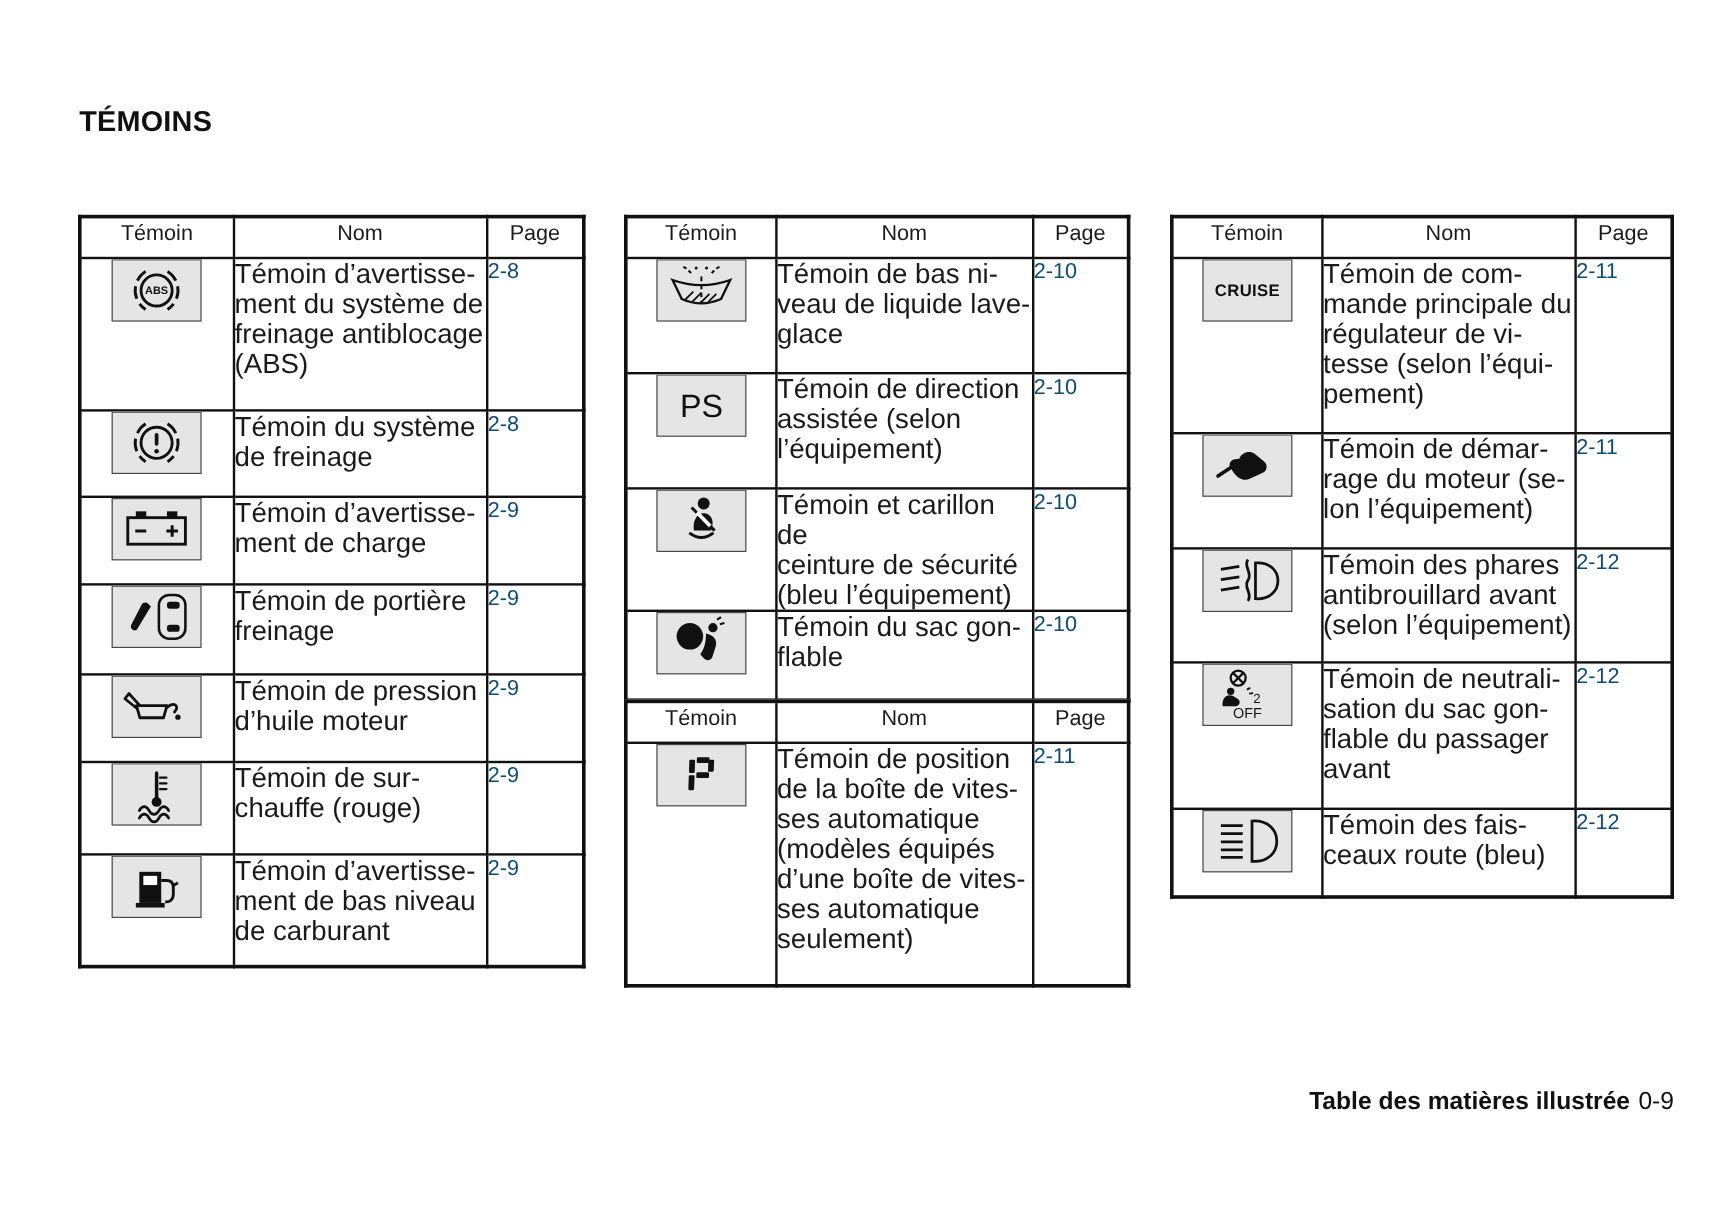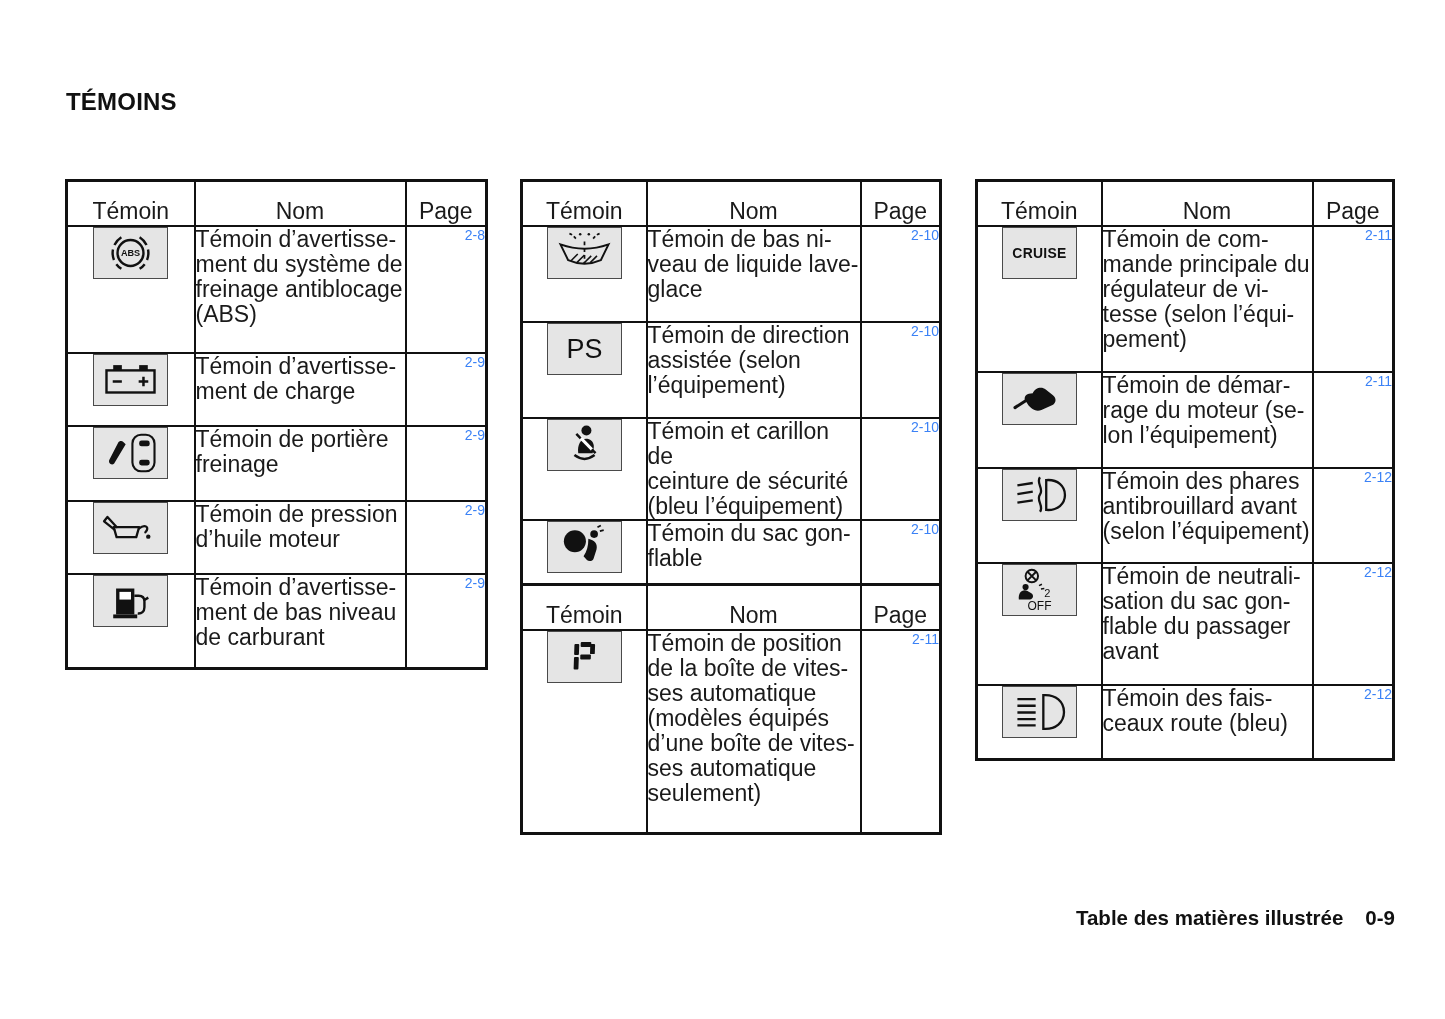--- a/index.html
+++ b/index.html
@@ -13,46 +13,46 @@
     font-size:24px;font-weight:bold;letter-spacing:.2px;color:#111;
   }
   table.wtab{
     position:absolute;border-collapse:collapse;table-layout:fixed;
     background:#fff;border:3px solid #111;
   }
   table.wtab th,table.wtab td{
     border:2px solid #111;vertical-align:top;padding:0;overflow:hidden;
   }
   table.wtab th{
-    font-weight:normal;font-size:23px;text-align:center;
-    padding-top:16px;color:#1a1a1a;
+    font-weight:normal;font-size:18px;text-align:center;
+    padding-top:2px;color:#1a1a1a;
   }
   td.icon-cell{text-align:center;padding-top:11px;}
   td.name-cell{
     font-size:23px;line-height:25px;text-align:left;
     padding:8px 10px 4px 13px;white-space:pre-line;color:#1a1a1a;
   }
   td.page-cell{
-    font-size:14px;text-align:right;padding-top:9px;color:#3b82f6;
+    font-size:18px;text-align:left;padding-top:9px;color:#0c4a6e;
   }
   .ibox{
     display:inline-block;border:1.6px solid #4a4a4a;background:#e5e5e5;
     width:73px;height:50px;
   }
   .ibox svg{display:block;width:73px;height:50px;}
   #t0{left:65px;top:179px;width:420px;}
   #t1{left:520px;top:179px;width:419px;}
   #t2{left:520px;top:583px;width:419px;}
   #t3{left:975px;top:179px;width:417px;}
   .footer{
     position:absolute;top:906px;right:50px;font-size:20.5px;color:#111;
     white-space:nowrap;
   }
   .footer .flabel{font-weight:bold;}
-  .footer .fpage{font-weight:bold;margin-left:22px;}
+  .footer .fpage{font-weight:normal;margin-left:7px;}
 </style>
 </head>
 <body>
 
 <h1 class="page-title">TÉMOINS</h1>
 
 <table class="wtab" id="t0">
   <colgroup>
       <col style="width:128px">
       <col style="width:211px">
@@ -76,20 +76,36 @@
               </g>
               <text x="38" y="29.5" font-size="9.5" font-weight="bold" text-anchor="middle" fill="#111" font-family="Liberation Sans,sans-serif">ABS</text>
             </svg>
       </span></td>
       <td class="name-cell">Témoin d’avertisse-
 ment du système de
 freinage antiblocage
 (ABS)</td>
       <td class="page-cell">2-8</td>
     </tr>
+    <tr style="height:72px">
+      <td class="icon-cell"><span class="ibox">
+        <svg viewBox="0 0 76 52">
+              <g fill="none" stroke="#111" stroke-width="2.5">
+                <circle cx="38" cy="26" r="13.5"></circle>
+                <path d="M28.5,9.5 A19.5,19.5 0 0 0 28.5,42.5" stroke-dasharray="11 5"></path>
+                <path d="M47.5,9.5 A19.5,19.5 0 0 1 47.5,42.5" stroke-dasharray="11 5"></path>
+              </g>
+              <rect x="36.4" y="17.5" width="3.2" height="11" rx="1.6" fill="#111"></rect>
+              <circle cx="38" cy="33.3" r="2" fill="#111"></circle>
+            </svg>
+      </span></td>
+      <td class="name-cell">Témoin du système
+de freinage</td>
+      <td class="page-cell">2-8</td>
+    </tr>
     <tr style="height:73px">
       <td class="icon-cell"><span class="ibox">
         <svg viewBox="0 0 76 52">
               <rect x="13" y="16" width="50" height="23" fill="none" stroke="#111" stroke-width="2.5"></rect>
               <rect x="20" y="10.5" width="9" height="5.5" fill="#111"></rect>
               <rect x="47" y="10.5" width="9" height="5.5" fill="#111"></rect>
               <path d="M19.5,27.5 h9.5 M46.5,27.5 h10 M51.5,22.5 v10" stroke="#111" stroke-width="2.6"></path>
             </svg>
       </span></td>
       <td class="name-cell">Témoin d’avertisse-
@@ -115,20 +131,36 @@
               <g fill="none" stroke="#111" stroke-width="2.4" stroke-linejoin="round" stroke-linecap="round">
                 <path d="M20.5,25 H47 L44,35.5 H23.5 Z"></path>
                 <path d="M21,27.5 L10.5,19 L14,14.5 L23.5,25"></path>
                 <path d="M47,26.5 C53,21.5 58.5,25 53.5,30.5"></path>
               </g>
               <circle cx="56.5" cy="35" r="2.3" fill="#111"></circle>
             </svg>
       </span></td>
       <td class="name-cell">Témoin de pression
 d’huile moteur</td>
+      <td class="page-cell">2-9</td>
+    </tr>
+    <tr style="height:77px">
+      <td class="icon-cell"><span class="ibox">
+        <svg viewBox="0 0 76 52">
+              <g stroke="#111" fill="none" stroke-linecap="round">
+                <path d="M38,7.5 V30" stroke-width="3"></path>
+                <path d="M41,11.5 h5.5 M41,16.5 h5.5 M41,21.5 h5.5" stroke-width="2"></path>
+                <path d="M23,40 c2.5,-4.5 6,-4.5 8.5,0 c2.5,4.5 6,4.5 8.5,0 c2.5,-4.5 6,-4.5 8.5,0" stroke-width="2.3"></path>
+                <path d="M23,46.5 c2.5,-4.5 6,-4.5 8.5,0 c2.5,4.5 6,4.5 8.5,0 c2.5,-4.5 6,-4.5 8.5,0" stroke-width="2.3"></path>
+              </g>
+              <circle cx="38" cy="32.5" r="4.3" fill="#111"></circle>
+            </svg>
+      </span></td>
+      <td class="name-cell">Témoin de sur-
+chauffe (rouge)</td>
       <td class="page-cell">2-9</td>
     </tr>
     <tr style="height:94px">
       <td class="icon-cell"><span class="ibox">
         <svg viewBox="0 0 76 52">
               <rect x="23" y="13" width="19" height="27" fill="#111"></rect>
               <rect x="26.5" y="16.5" width="12" height="8" fill="#fff"></rect>
               <rect x="20" y="40" width="25" height="4" fill="#111"></rect>
               <path d="M42,20.5 h4.5 c4,0 6,2.5 6,6 v6 c0,4.5 -3,7 -7,6.5" fill="none" stroke="#111" stroke-width="2.5"></path>
               <path d="M52.5,25 l4,-2.5" stroke="#111" stroke-width="2.5"></path>

